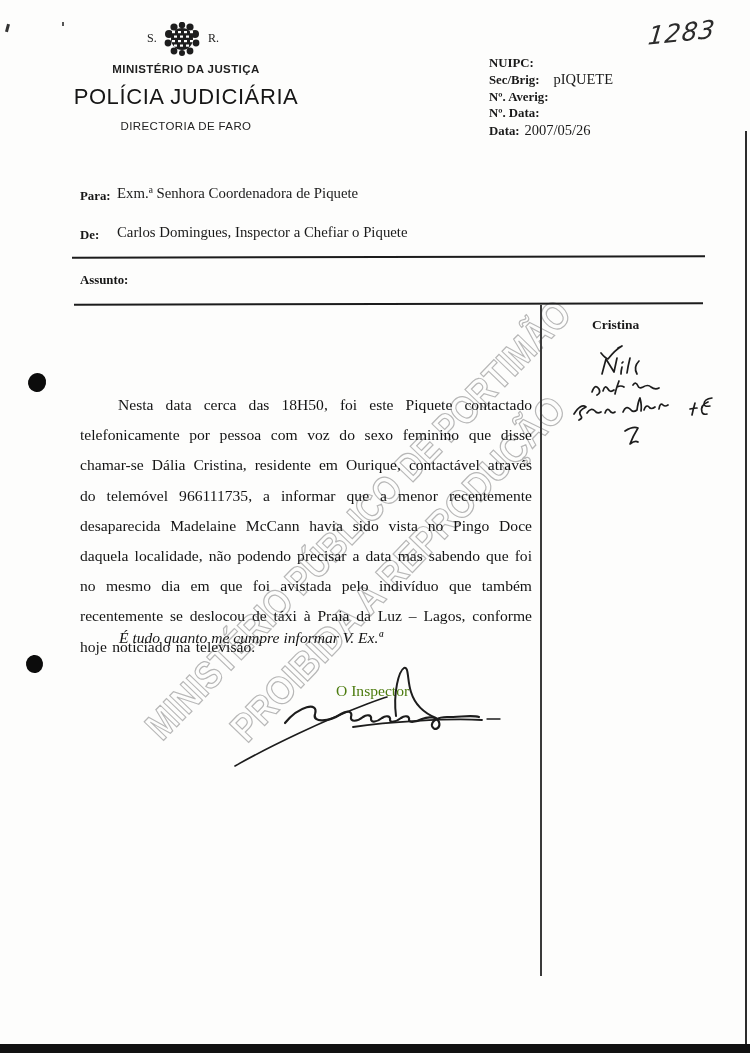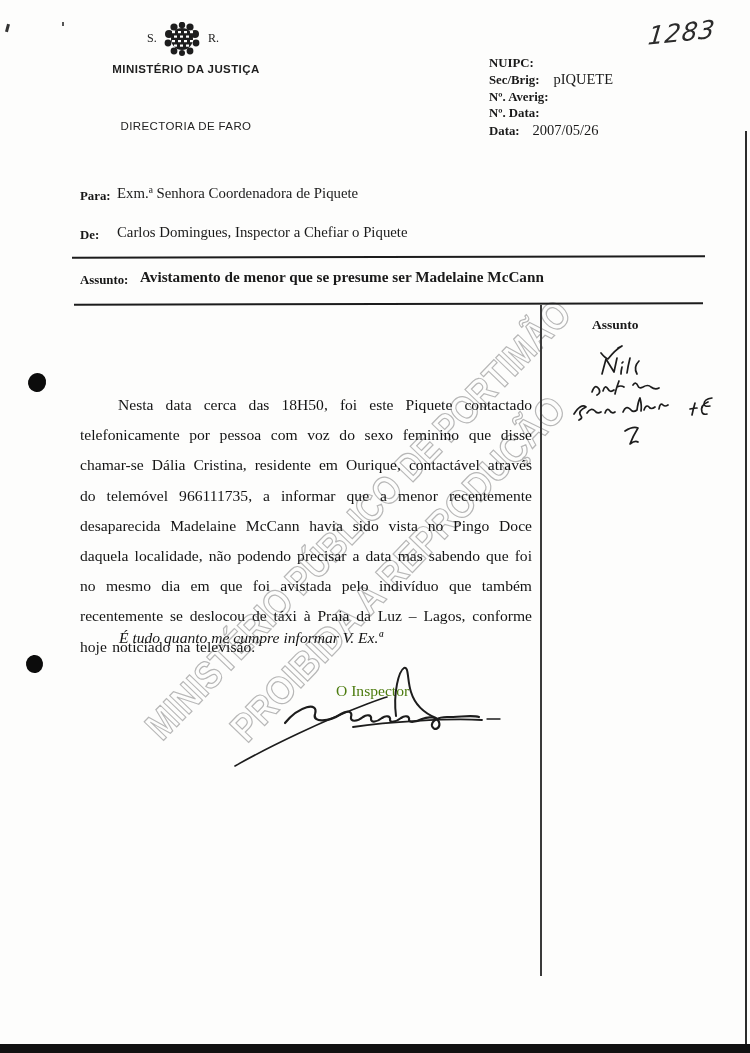--- a/index.html
+++ b/index.html
@@ -22,21 +22,21 @@
     font-family:"Liberation Sans",sans-serif;font-weight:400;font-size:22px;
     letter-spacing:.6px;color:#161616;}
   .directorate{left:95px;top:120px;width:182px;text-align:center;
     font-family:"Liberation Sans",sans-serif;font-size:11.5px;letter-spacing:.4px;color:#222;}
   
   .case-fields{left:489px;top:55px;}
   .cf-row{display:flex;align-items:baseline;line-height:16.4px;}
   .cf-label{font-weight:bold;font-size:12.8px;white-space:pre;}
   .cf-value{font-size:14.5px;white-space:pre;}
   .cf-gap{margin-left:14px;}
-  .cf-gap-sm{margin-left:13px;}
+  .cf-gap-sm{margin-left:5px;}
   .corner-number{left:648px;top:18px;font-family:"DejaVu Sans",sans-serif;
     font-style:italic;font-size:25px;color:#2b2b2b;
     transform:rotate(-6deg) skewX(-12deg);letter-spacing:1px;}
   
   .title{left:56px;top:146px;width:650px;text-align:center;
     font-weight:bold;font-size:17.5px;letter-spacing:.4px;color:#111;}
   
   .frow-label{font-weight:bold;font-size:12.8px;color:#161616;}
   .para-label{left:80px;top:189px;}
   .para-value{left:117px;top:185px;font-size:14.8px;}
@@ -114,20 +114,21 @@
         <rect x="25" y="18" width="3" height="2.2"></rect>
         <rect x="31" y="18" width="3" height="2.2"></rect>
       <rect x="15" y="22.5" width="3" height="2.2"></rect>
         <rect x="21" y="22.5" width="3" height="2.2"></rect>
         <rect x="27" y="22.5" width="3" height="2.2"></rect>
     </g>
   </svg>
   <span class="abs crest-initial" style="left:208px;top:31px;">R.</span>
 
   <div class="abs ministry">MINISTÉRIO DA JUSTIÇA</div>
+  <div class="abs org">POLÍCIA JUDICIÁRIA</div>
   <div class="abs directorate">DIRECTORIA DE FARO</div>
 
   <div class="abs corner-number">1283</div>
 
   <div class="abs case-fields">
     <div class="cf-row">
       <span class="cf-label">NUIPC:</span>
       <span class="cf-value cf-gap-sm"></span>
     </div>
     <div class="cf-row">
@@ -149,25 +150,24 @@
   </div>
 
 
   <span class="abs frow-label para-label">Para:</span>
   <span class="abs para-value">Exm.ª Senhora Coordenadora de Piquete</span>
   <span class="abs frow-label de-label">De:</span>
   <span class="abs de-value">Carlos Domingues, Inspector a Chefiar o Piquete</span>
 
   <div class="abs rule rule1"></div>
   <span class="abs frow-label assunto-label">Assunto:</span>
-  <span class="abs assunto-value">Avistamento de menor que se presume ser Madelaine McCann</span>
   <div class="abs rule rule2"></div>
 
   <div class="abs vline"></div>
-  <span class="abs despacho-label">Assunto</span>
+  <span class="abs despacho-label">Cristina</span>
 
   <svg class="abs" style="left:555px;top:333px;" width="195" height="125" viewBox="0 0 195 125">
     <g class="ink-path" stroke-width="1.7">
       <path d="M46,20 q4,5 7,6 q7,-9 14,-13 l-4,2"></path>
       <path d="M47,41 L51,26 L59,39 L62,25"></path>
       <path d="M68,29 l-1,1 M67,34 q-1,4 -1,7"></path>
       <path d="M75,25 q-2,8 -3,15"></path>
       <path d="M84,28 q-6,6 -2,13"></path>
       <path d="M37,59 q3,-9 7,-3 q2,4 -2,6 M48,58 q2,-7 5,-2 q2,4 6,1"></path>
       <path d="M64,48 q-3,8 -4,13 m2,-7 q4,-2 7,0"></path>

